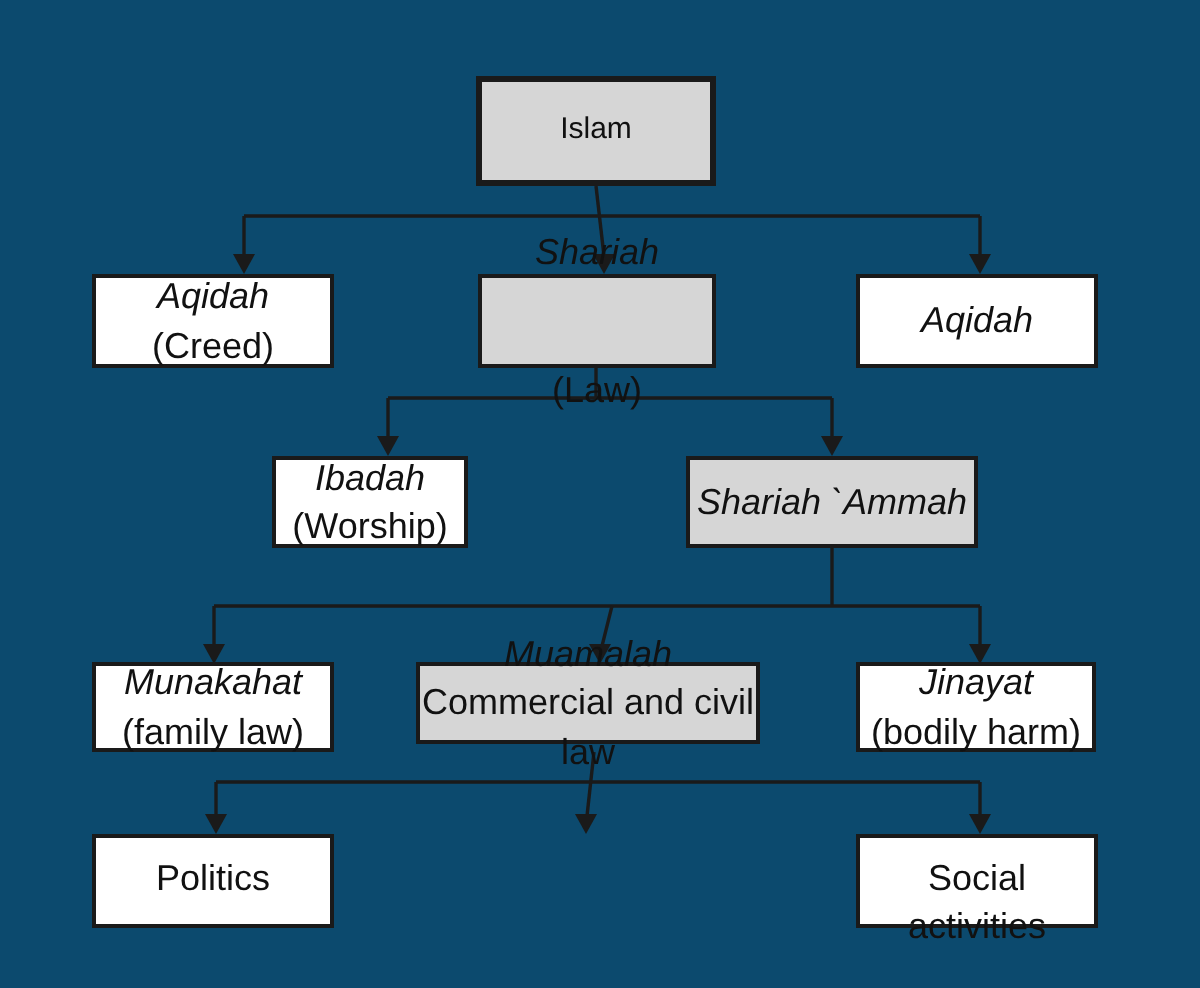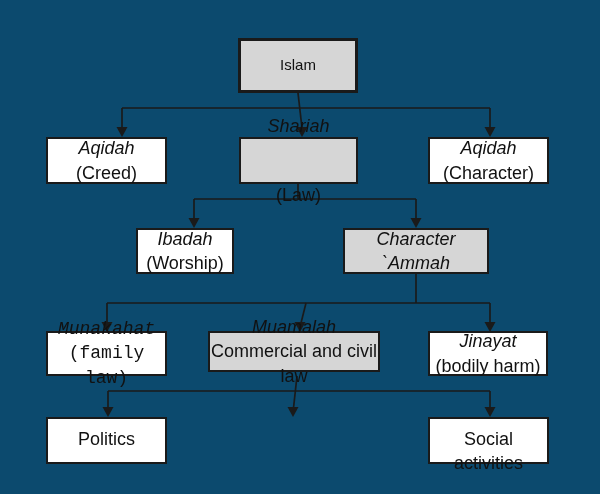--- a/index.html
+++ b/index.html
@@ -93,32 +93,31 @@
   <div class="node" style="left:46px;top:137px;width:121px;height:47px;">
     <div class="label">Aqidah</div>
     <div class="sublabel">(Creed)</div>
   </div>
   <div class="node gray" style="left:239px;top:137px;width:119px;height:47px;gap:44px;">
     <div class="label">Shariah</div>
     <div class="sublabel">(Law)</div>
   </div>
   <div class="node" style="left:428px;top:137px;width:121px;height:47px;">
     <div class="label">Aqidah</div>
-    <div class="sublabel">(Character)</div>
   </div>
 
   <div class="node" style="left:136px;top:228px;width:98px;height:46px;">
     <div class="label">Ibadah</div>
     <div class="sublabel">(Worship)</div>
   </div>
   <div class="node gray" style="left:343px;top:228px;width:146px;height:46px;">
-    <div class="label">Character `Ammah</div>
+    <div class="label">Shariah `Ammah</div>
   </div>
 
-  <div class="node" style="left:46px;top:331px;width:121px;height:45px;font-family:Liberation Mono, monospace;">
+  <div class="node" style="left:46px;top:331px;width:121px;height:45px;">
     <div class="label">Munakahat</div>
     <div class="sublabel">(family law)</div>
   </div>
   <div class="node gray" style="left:208px;top:331px;width:172px;height:41px;">
     <div class="label">Muamalah</div>
     <div class="sublabel">Commercial and civil law</div>
   </div>
   <div class="node" style="left:428px;top:331px;width:120px;height:45px;">
     <div class="label">Jinayat</div>
     <div class="sublabel">(bodily harm)</div>

